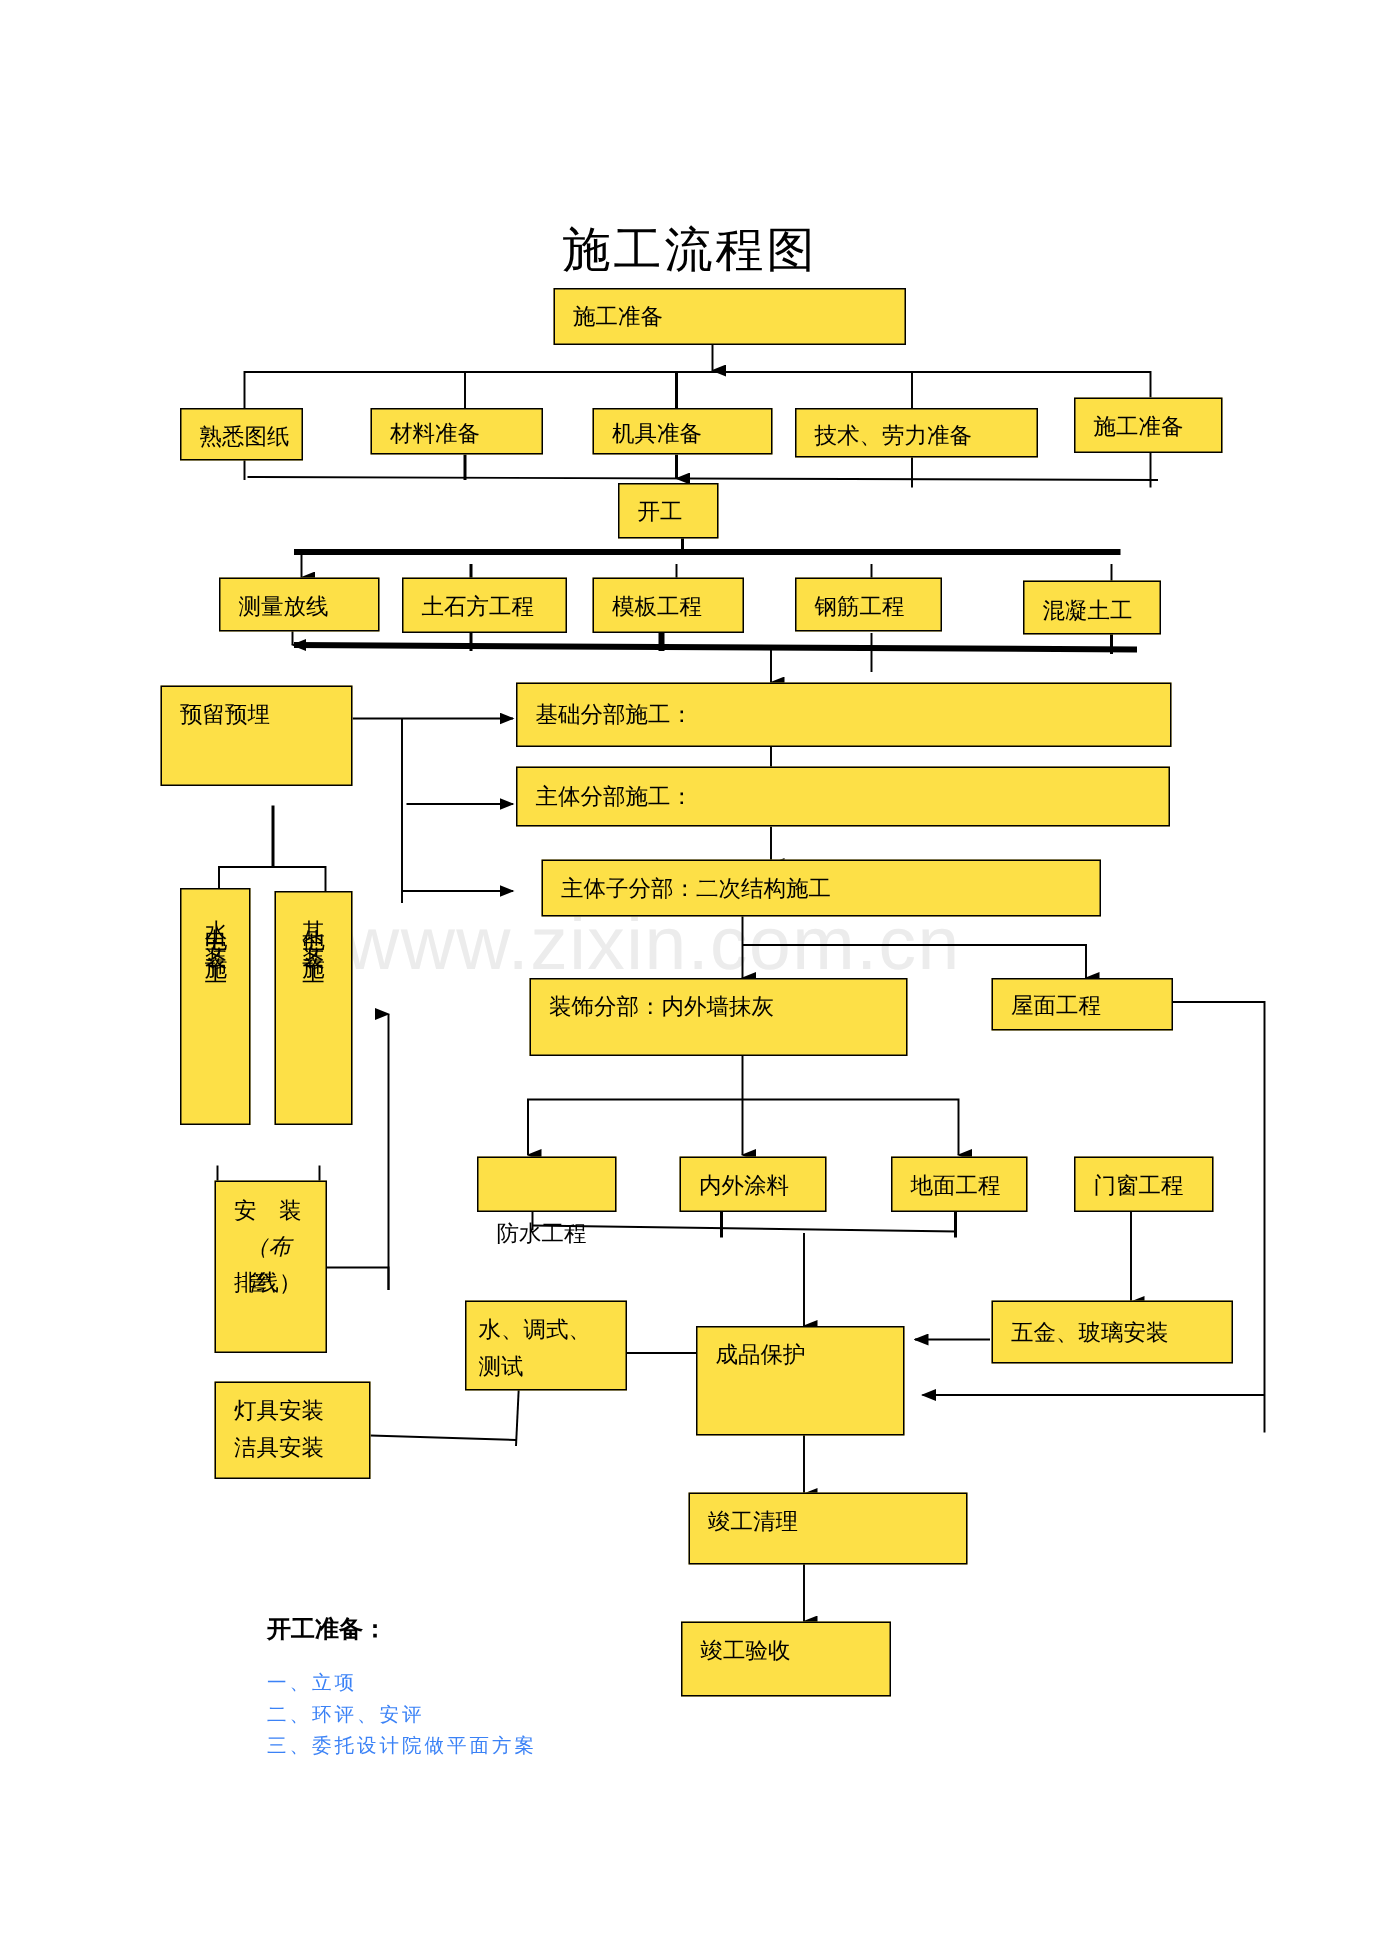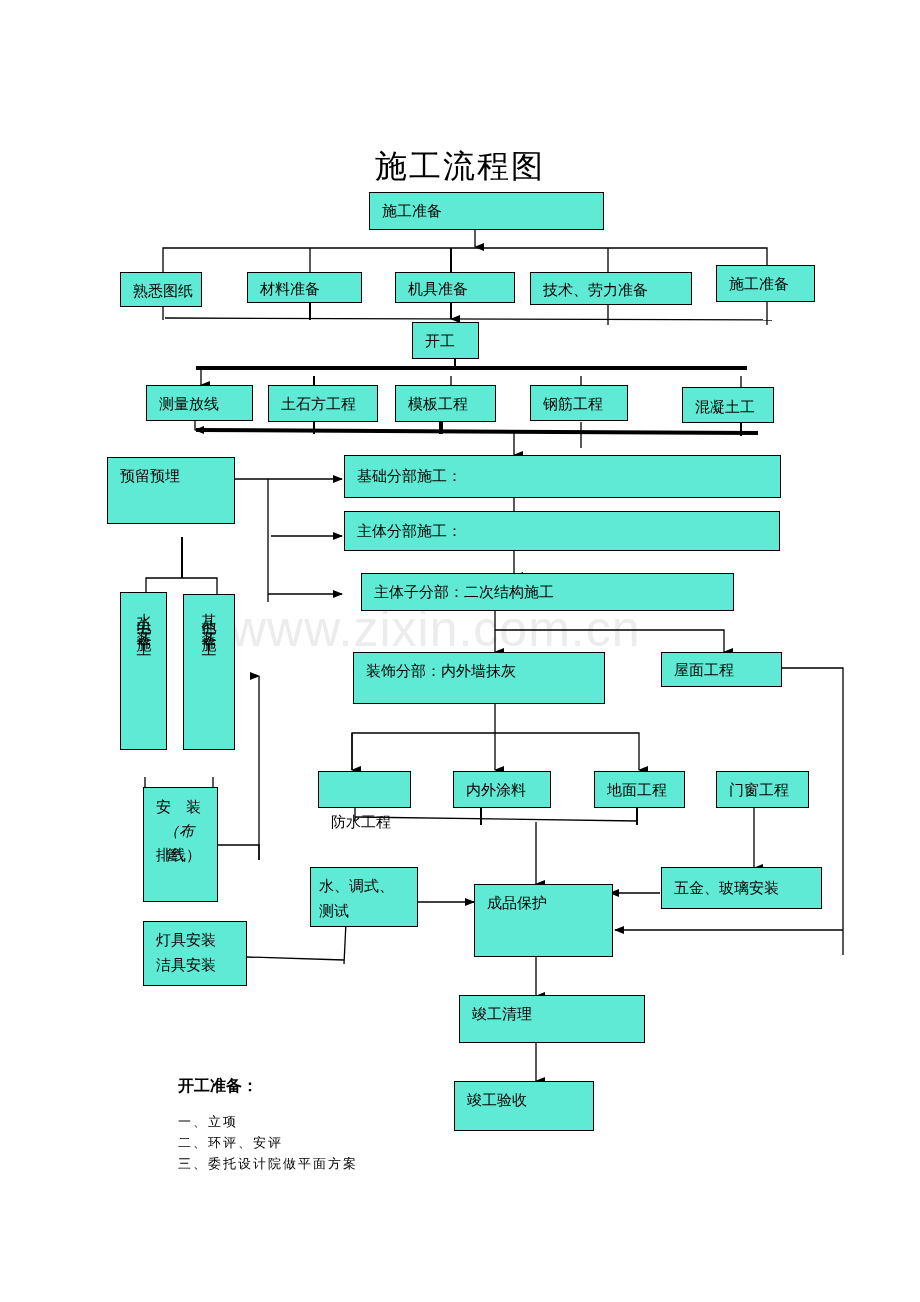--- a/index.html
+++ b/index.html
@@ -1,29 +1,29 @@
 <!DOCTYPE html>
 <html><head>
 <meta charset="utf-8">
 <style>
   html, body { margin: 0; padding: 0; background: #ffffff; }
   body { width: 920px; height: 1302px; position: relative; overflow: hidden;
          font-family: "DejaVu Serif", "Liberation Serif", serif; color: #000; }
   .title { position: absolute; left: 0; width: 920px; top: 145px; text-align: center;
            font-size: 32px; letter-spacing: 2px; font-family: "DejaVu Serif", serif; }
-  .box { position: absolute; border: 1.3px solid #000; background: #5eead4; box-sizing: border-box;
+  .box { position: absolute; border: 1.3px solid #000; background: #fde047; box-sizing: border-box;
          font-size: 15px; line-height: 24px; font-family: "DejaVu Sans", "Liberation Sans", sans-serif; }
   .box span { position: absolute; }
   .vert { writing-mode: vertical-rl; text-orientation: upright; letter-spacing: 6px; }
   svg.lines { position: absolute; left: 0; top: 0; }
   .watermark { position: absolute; left: 230px; top: 600px; font-size: 50px; color: #ececec;
                font-family: "Liberation Sans", sans-serif; letter-spacing: 1px; }
   .prep-title { position: absolute; left: 178px; top: 1076px; font-size: 16px; font-weight: bold;
                 font-family: "DejaVu Sans", sans-serif; }
-  .prep-item { position: absolute; left: 178px; font-size: 13px; color: #000000;
+  .prep-item { position: absolute; left: 178px; font-size: 13px; color: #3b82f6;
                font-family: "DejaVu Serif", serif; letter-spacing: 2px; }
 </style>
 </head>
 <body>
 
 <div class="title">施工流程图</div>
 <div class="watermark">www.zixin.com.cn</div>
 
 <svg class="lines" width="920" height="1302">
   <defs>
@@ -194,21 +194,21 @@
   <span style="left:20px;top:31px;font-style:italic;">（布管、</span>
   <span style="left:12px;top:55px;">排线）</span>
 </div>
 <div class="box" style="left:310px;top:867px;width:108px;height:60px;">
   <span style="left:8px;top:6px;">水、调式、</span>
   <span style="left:8px;top:31px;">测试</span>
 </div>
 <div class="box" style="left:661px;top:867px;width:161px;height:42px;">
     <span style="left:12px;top:8px;">五金、玻璃安装</span>
   </div>
-<div class="box" style="left:474px;top:884px;width:139px;height:73px;text-align:right;">
+<div class="box" style="left:464px;top:884px;width:139px;height:73px;text-align:right;">
     <span style="left:12px;top:6px;">成品保护</span>
   </div>
 <div class="box" style="left:143px;top:921px;width:104px;height:65px;">
   <span style="left:12px;top:6px;">灯具安装</span>
   <span style="left:12px;top:31px;">洁具安装</span>
 </div>
 
 <div class="box" style="left:459px;top:995px;width:186px;height:48px;">
     <span style="left:12px;top:6px;">竣工清理</span>
   </div>

